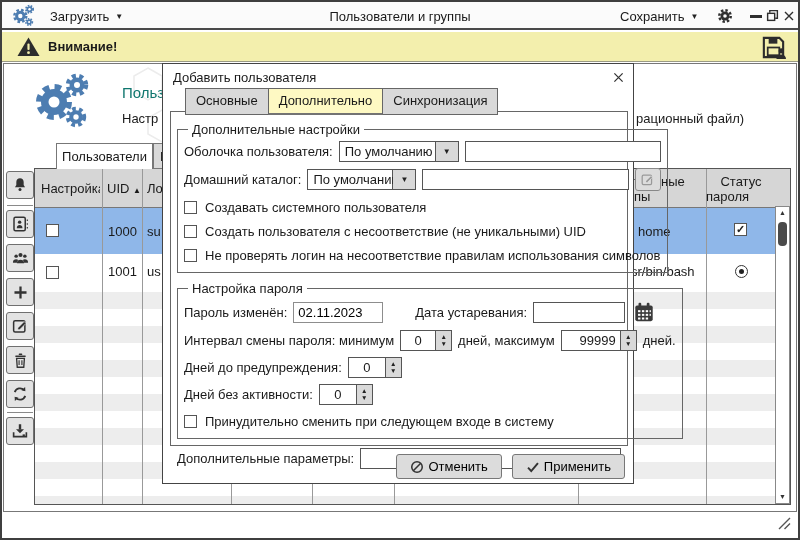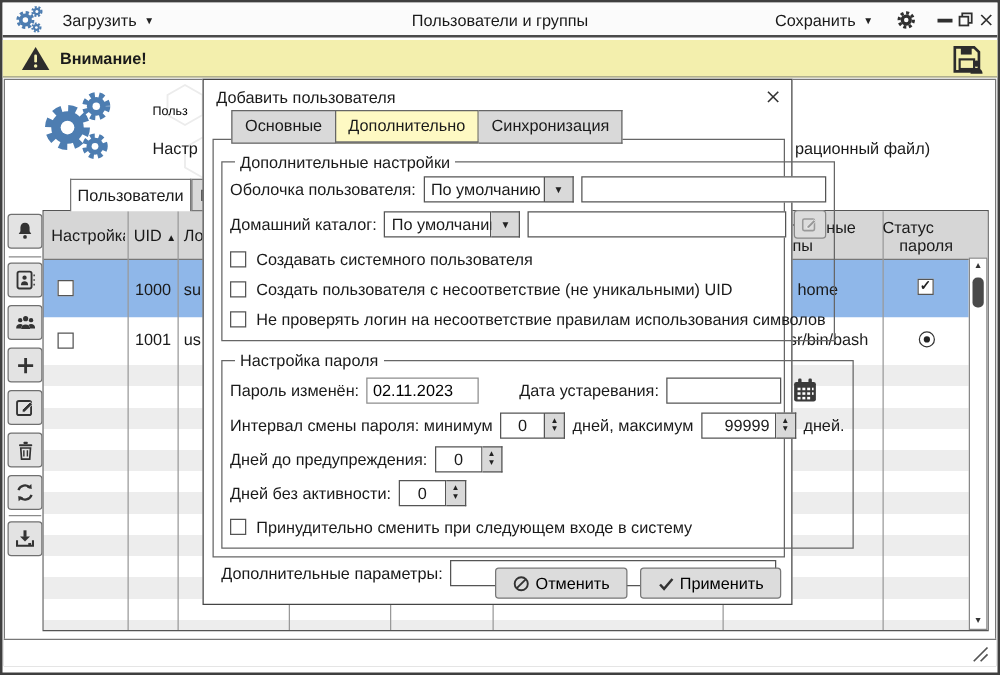--- a/index.html
+++ b/index.html
@@ -16,21 +16,21 @@
   .winctl{position:absolute;display:flex;align-items:center;justify-content:center}
 
   
   .warnbar{position:absolute;left:0;top:30px;width:796px;height:30px;background:#f3efad;border-bottom:1px solid #9a9a84}
 
   
   .main{position:absolute;left:1px;top:61px;width:794px;height:470px;border:1px solid #777;background:#fff;z-index:1}
   .statusbar{position:absolute;left:1px;top:509px;width:794px;height:22px;border-top:1px solid #777;background:#fff;z-index:2}
 
   .frag{position:absolute;white-space:nowrap;z-index:2}
-  .h1frag{font-size:10px;color:#000000}
+  .h1frag{font-size:15px;color:#0f766e}
 
   
   .bgtab{position:absolute;top:141px;height:26px;border:1px solid #777;display:flex;align-items:center;justify-content:center;z-index:3}
   .bgtab.active{background:#fff;border-bottom:none}
   .bgtab.inactive{background:#d9d9d9;justify-content:flex-start;padding-left:6px}
 
   
   .sbtn{position:absolute;left:4px;width:28px;height:28px;background:#e3e3e3;border:1px solid #707070;border-radius:3px;
     display:flex;align-items:center;justify-content:center;z-index:2}
   .ssep{position:absolute;left:5px;width:26px;height:1px;background:#8a8a8a;z-index:2}
@@ -249,22 +249,22 @@
     <div class="tcol" style="left:671px"></div>
 
     <div class="hcell" style="left:6px;top:12px;width:59px;overflow:hidden">Настройка</div>
     <div class="hcell" style="left:72px;top:12px">
       <span>UID</span>
       <span style="font-size:8px">▲</span>
     </div>
     <div class="hcell" style="left:112px;top:12px">Ло</div>
     <div class="hcell" style="left:599px;top:5px">тельные</div>
     <div class="hcell" style="left:599px;top:20px">пы</div>
-    <div class="hcell" style="left:671px;top:5px;width:70px;text-align:left">Статус</div>
-    <div class="hcell" style="left:671px;top:20px;width:70px;text-align:center">пароля</div>
+    <div class="hcell" style="left:671px;top:5px;width:70px;text-align:center">Статус</div>
+    <div class="hcell" style="left:671px;top:20px;width:70px;text-align:left">пароля</div>
 
     
     <span class="cb abs" style="left:11px;top:55px"></span>
     <div class="tcell" style="left:73px;top:55px">1000</div>
     <div class="tcell" style="left:112px;top:55px">su</div>
     <div class="tcell" style="left:603px;top:55px">home</div>
     <span class="cb checked abs" style="left:699px;top:54px">✓</span>
 
     
     <span class="cb abs" style="left:11px;top:97px"></span>

